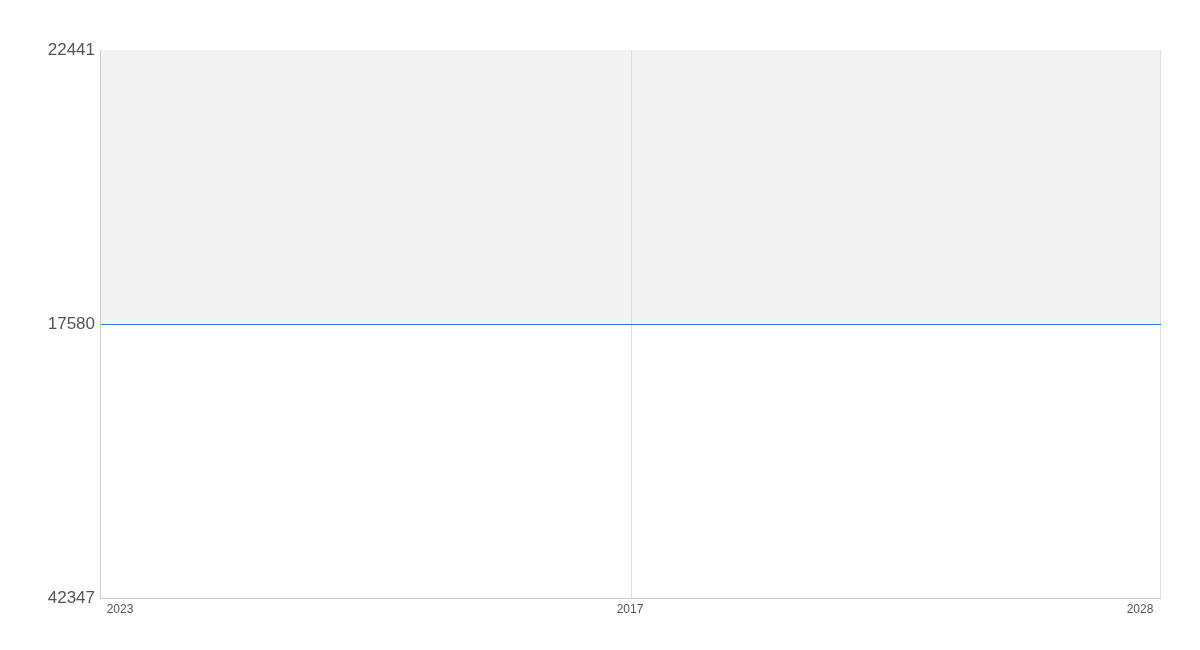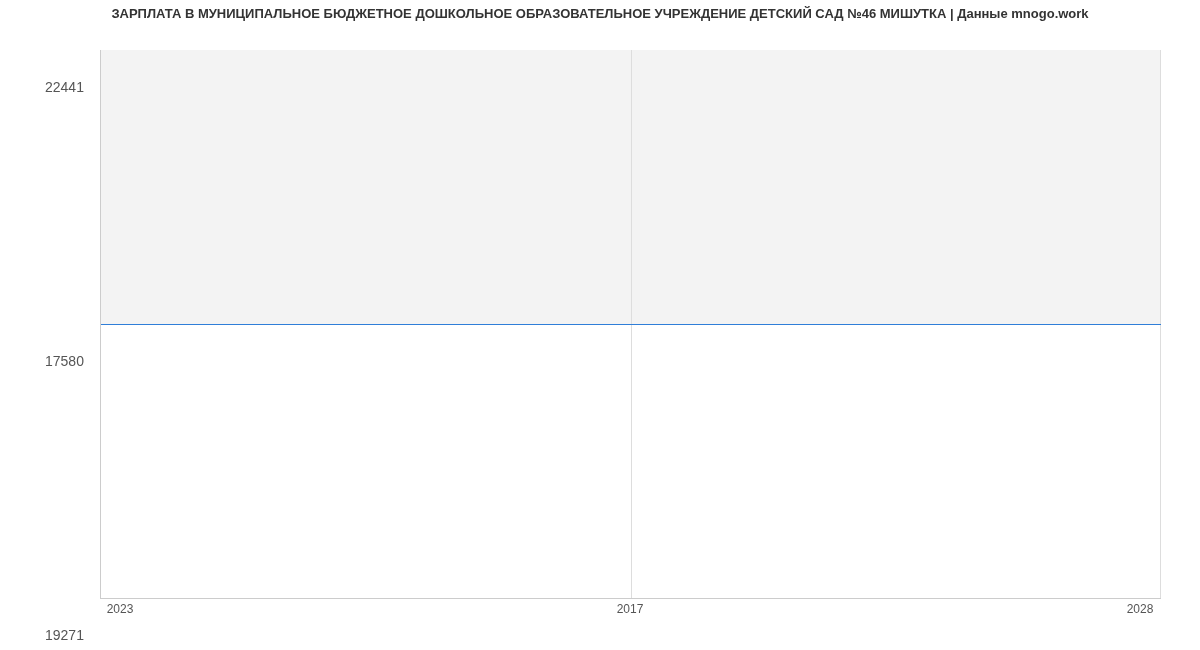--- a/index.html
+++ b/index.html
@@ -62,52 +62,50 @@
     position: absolute;
     left: 0;
     width: 100%;
     height: 1px;
     top: 50%;
     background: #2f7ed8;
   }
   .y-tick {
     position: absolute;
     right: 1105px;
-    font-size: 14px;
+    font-size: 17px;
     color: #555;
-    text-align: left;
+    text-align: right;
     width: 50px;
     transform: translateY(-50%);
-    margin-top: 37px;
   }
   .x-tick {
     position: absolute;
     top: 602px;
     font-size: 12px;
     color: #555;
     transform: translateX(-50%);
     white-space: nowrap;
   }
 </style>
 </head>
 <body>
 
 <div class="chart-container">
 
-  <div class="chart-title">ЗАРПЛАТА В МУНИЦИПАЛЬНОЕ БЮДЖЕТНОЕ ДОШКОЛЬНОЕ ОБРАЗОВАТЕЛЬНОЕ УЧРЕЖДЕНИЕ ДЕТСКИЙ САД №46 МИШУТКА | Данные mnogo.work</div>
 
   <div class="plot-area">
     <div class="grid-upper"></div>
     <div class="grid-lower"></div>
     <div class="grid-vline" style="left:50%;"></div>
     <div class="grid-vline" style="left:100%;margin-left:-1px;"></div>
     <div class="data-line"></div>
   </div>
 
   <div class="y-tick" style="top:50px;">22441</div>
   <div class="y-tick" style="top:324px;">17580</div>
-  <div class="y-tick" style="top:598px;">19271</div>
+  <div class="y-tick" style="top:598px;">42347</div>
 
   <div class="x-tick" style="left:120px;">2023</div>
   <div class="x-tick" style="left:630px;">2017</div>
   <div class="x-tick" style="left:1140px;">2028</div>
 
 </div>
 
 </body></html>

